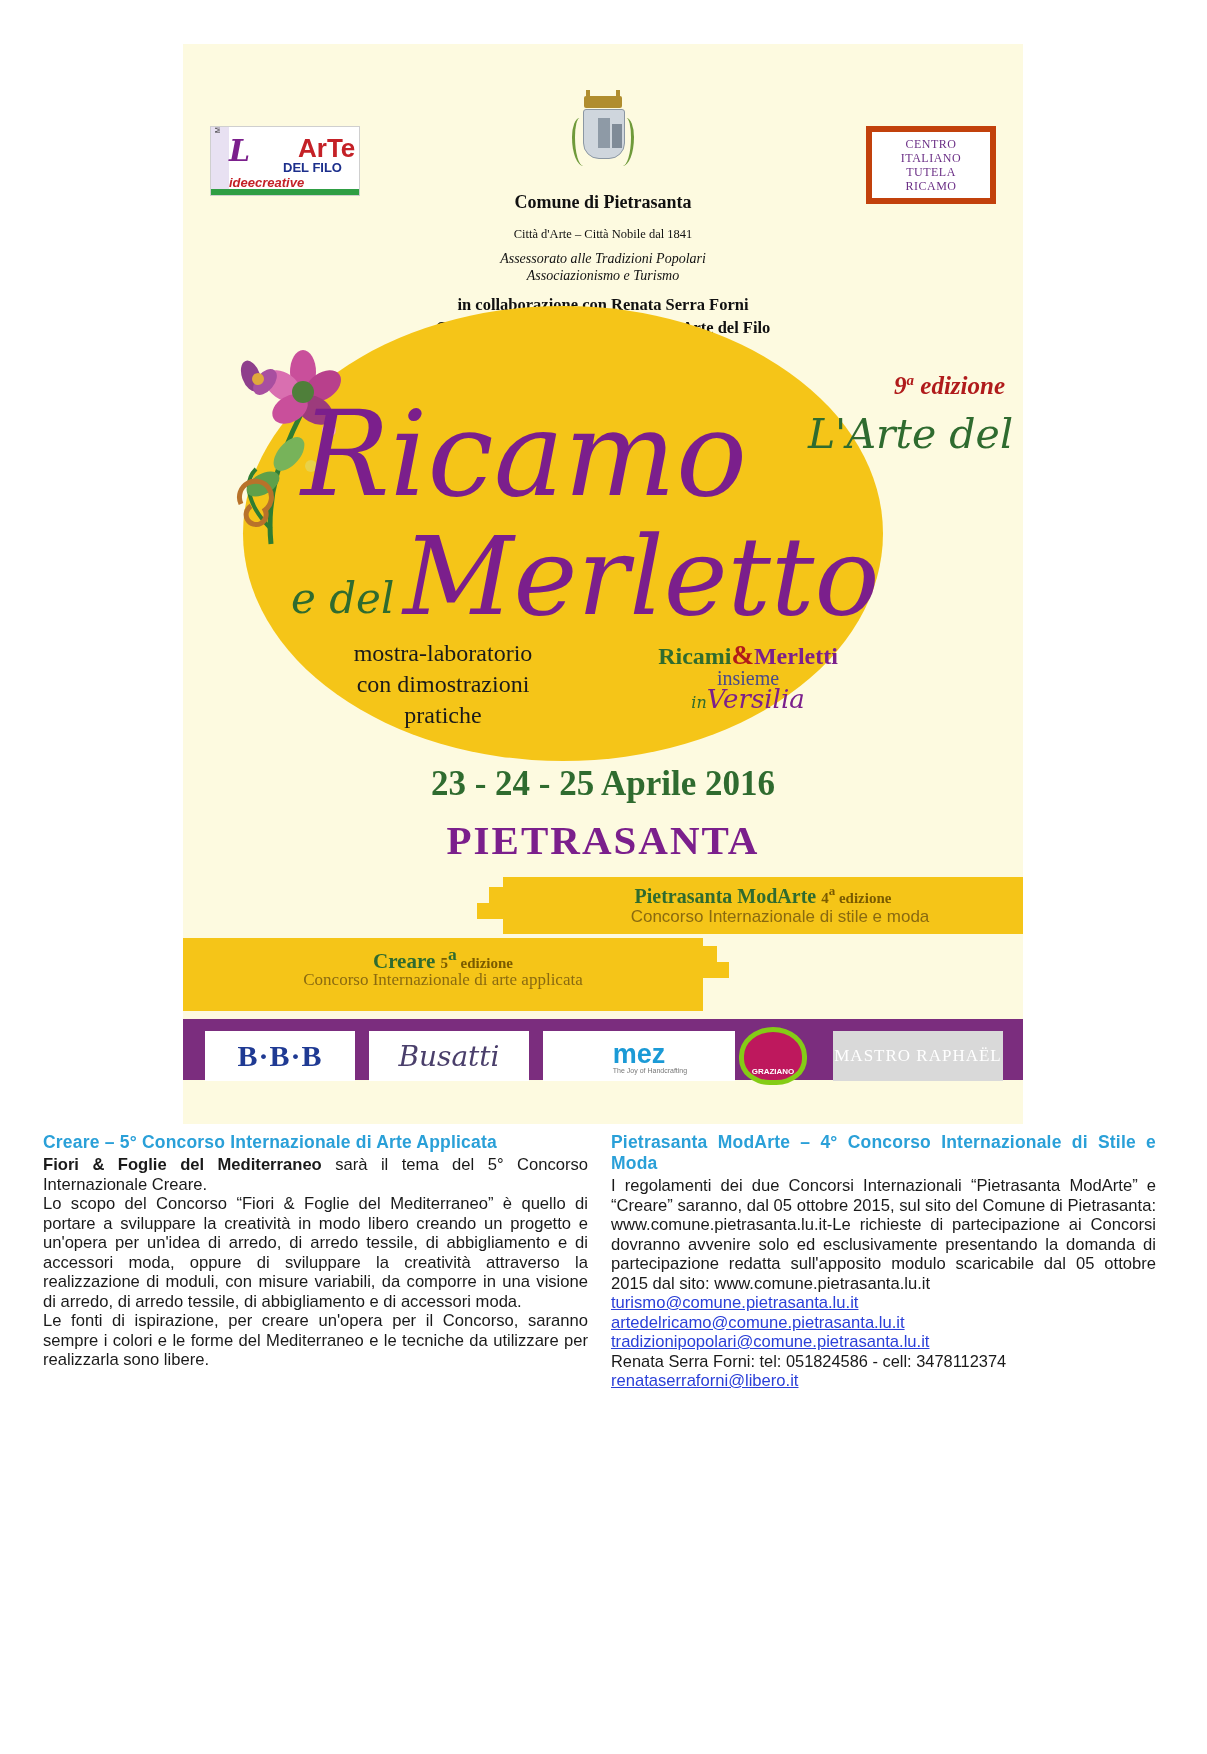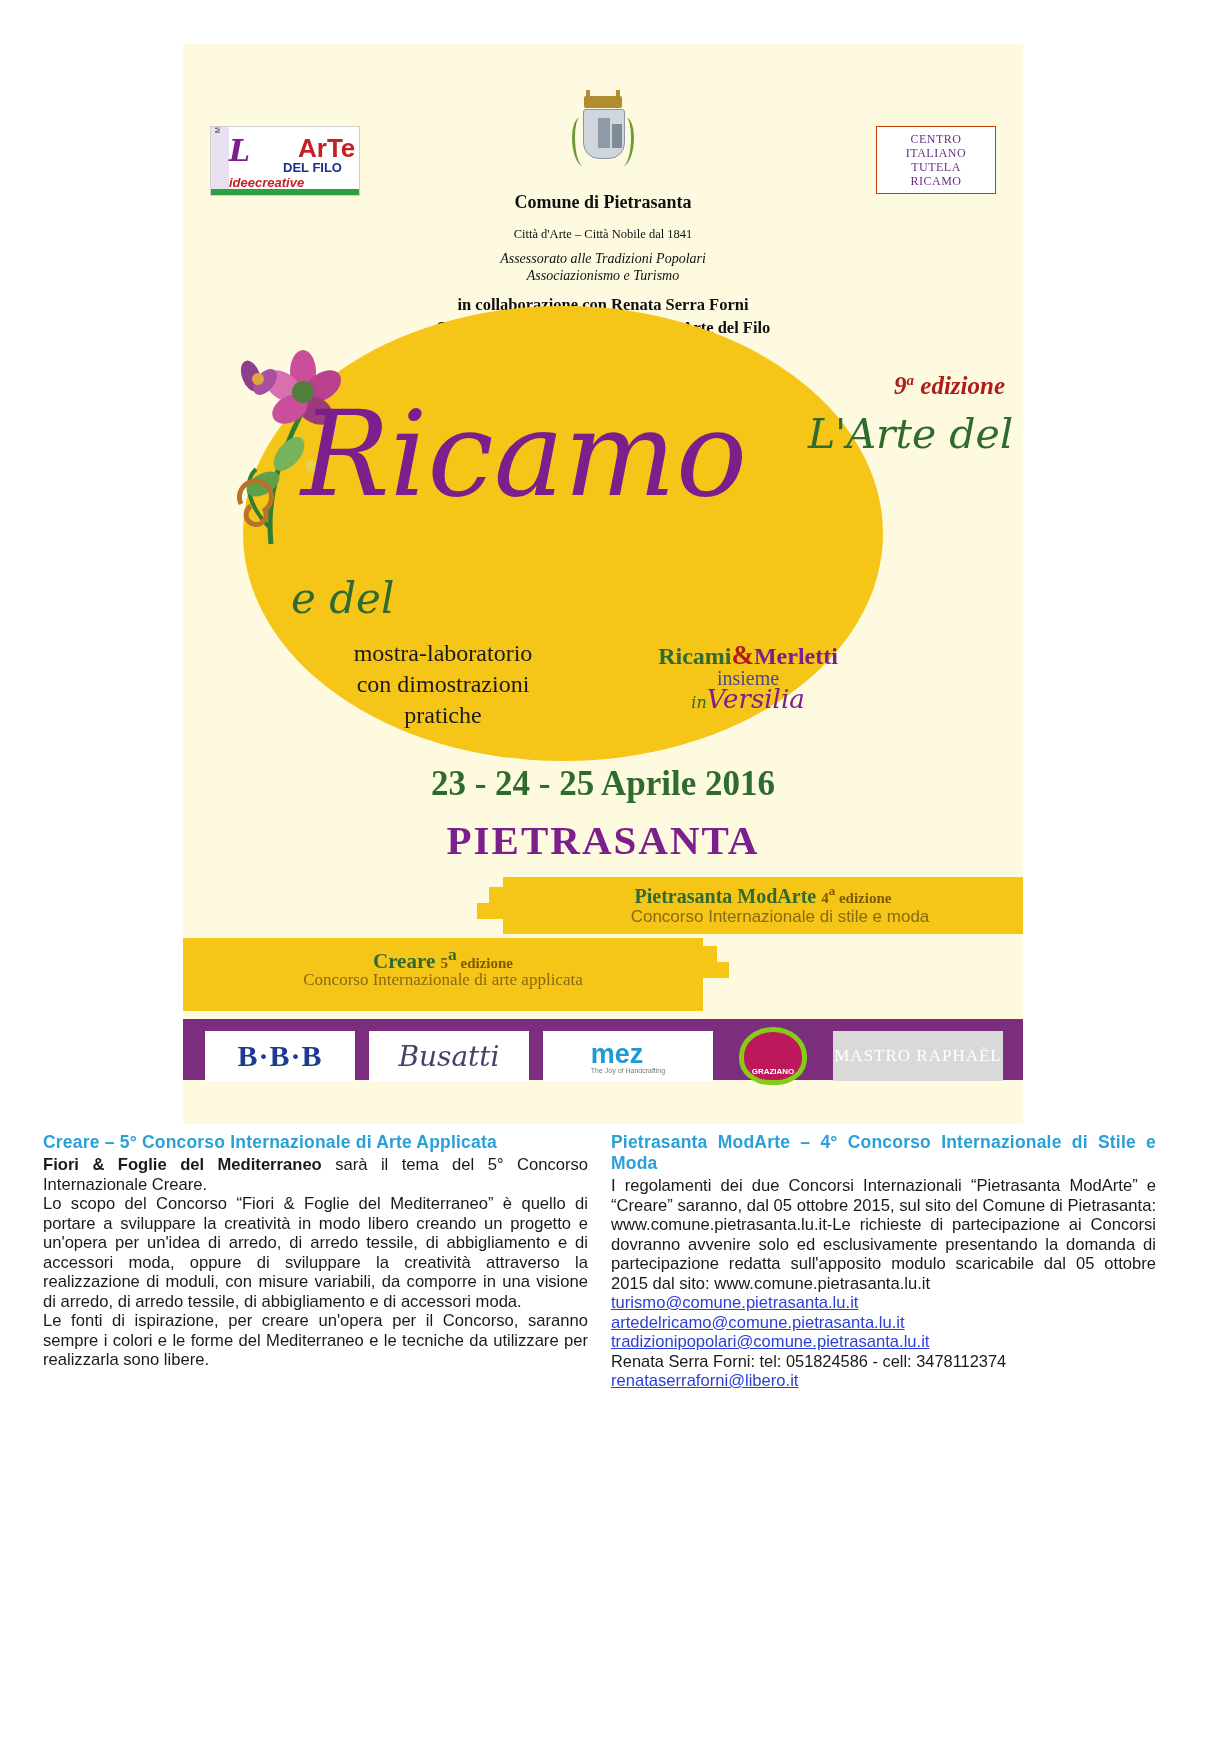--- a/index.html
+++ b/index.html
@@ -7,21 +7,21 @@
   .poster{position:absolute;left:183px;top:44px;width:840px;height:1080px;background:#fdfae0;}
   
   .logo-left{position:absolute;left:27px;top:82px;width:148px;height:68px;background:#ffffff;border:1px solid #cfcfcf;overflow:hidden;}
   .lf-bar{position:absolute;left:0;top:0;width:18px;height:68px;background:#e8e1f2;}
   .lf-green{position:absolute;left:0;bottom:0;width:148px;height:6px;background:#2f9e44;}
   .lf-mostra{position:absolute;left:3px;top:6px;font-size:7px;color:#333;transform:rotate(-90deg);transform-origin:left top;}
   .lf-script{position:absolute;left:18px;top:6px;font-family:"DejaVu Serif",serif;font-style:italic;font-weight:bold;font-size:30px;color:#7b1f8c;}
   .lf-arte{position:absolute;left:76px;top:6px;font-family:"Liberation Sans",sans-serif;font-weight:bold;font-size:26px;color:#c42127;margin-left:11px;}
   .lf-filo{position:absolute;left:72px;top:33px;font-weight:bold;font-size:13px;color:#1c2f8c;}
   .lf-idee{position:absolute;left:18px;top:48px;font-weight:bold;font-style:italic;font-size:13px;color:#c42127;}
-  .logo-right{position:absolute;right:27px;top:82px;width:118px;height:66px;background:#ffffff;border:1px solid #c2410c;}
+  .logo-right{position:absolute;right:27px;top:82px;width:118px;height:66px;background:#ffffff;border:6px solid #c2410c;}
   .logo-right div{text-align:center;font-family:"Liberation Serif",serif;font-size:12px;letter-spacing:0.5px;color:#6b2f86;line-height:14px;}
   .logo-right .lr-wrap{padding-top:5px;}
   .crest{position:absolute;left:50%;top:52px;transform:translateX(-50%);width:66px;height:92px;}
   .crest .crown{position:absolute;left:14px;top:0;width:38px;height:12px;background:#b08d2e;border-radius:2px;}
   .crest .crown:before{content:"";position:absolute;left:2px;top:-6px;width:4px;height:7px;background:#b08d2e;}
   .crest .crown:after{content:"";position:absolute;right:2px;top:-6px;width:4px;height:7px;background:#b08d2e;}
   .crest .shield{position:absolute;left:13px;top:13px;width:40px;height:48px;background:#cfd6dd;border:1px solid #8b97a3;border-radius:3px 3px 16px 16px;}
   .crest .tower{position:absolute;left:14px;top:8px;width:12px;height:30px;background:#8e9aa6;}
   .crest .tower2{position:absolute;left:28px;top:14px;width:10px;height:24px;background:#7f8b97;}
   .crest .wreath-l{position:absolute;left:2px;top:22px;width:16px;height:48px;border-left:3px solid #6f9a3a;border-radius:40% 0 0 60%;}
@@ -67,21 +67,21 @@
   .rb2 .t1{position:absolute;left:0;top:6px;width:520px;text-align:center;font-family:"Liberation Serif",serif;font-weight:bold;font-size:21px;color:#2f6b2f;}
   .rb2 .t1 .ed{font-size:15px;color:#7a5b00;}
   .rb2 .t2{position:absolute;left:0;top:32px;width:520px;text-align:center;font-family:"Liberation Serif",serif;font-size:17px;color:#8a6a10;}
   
   .sponsors{position:absolute;left:0;top:975px;width:840px;height:61px;background:#7b2d7e;}
   .sp{position:absolute;top:12px;height:50px;background:#fff;display:flex;align-items:center;justify-content:center;}
   .sp-bbb{left:22px;width:150px;}
   .sp-bbb .bbbt{font-family:"Liberation Serif",serif;font-weight:bold;font-size:30px;color:#1f3a93;letter-spacing:1px;}
   .sp-bus{left:186px;width:160px;}
   .sp-bus .bust{font-family:"DejaVu Serif",serif;font-style:italic;font-size:28px;color:#4a3f6b;}
-  .sp-mez{left:360px;width:170px;}
+  .sp-mez{left:360px;width:170px;padding-left:22px;}
   .sp-mez .mezt{font-family:"Liberation Sans",sans-serif;font-weight:bold;font-size:27px;color:#1b9ad6;}
   .sp-mez .mezs{font-size:7px;color:#777;display:block;text-align:center;margin-top:-3px;}
   .sp-gra{left:545px;width:90px;background:transparent;}
   .sp-gra .shieldg{width:58px;height:48px;background:#be185d;border:5px solid #84cc16;border-radius:50% 50% 45% 45%;position:relative;}
   .sp-gra .grt{position:absolute;left:0;bottom:4px;width:58px;text-align:center;font-size:8px;font-weight:bold;color:#fff;}
   .sp-mas{left:650px;width:170px;background:#d9d9d9;}
   .sp-mas .mat{font-family:"Liberation Serif",serif;font-size:17px;color:#ffffff;letter-spacing:1px;}
   
   .cols{position:absolute;left:43px;top:1132px;width:1120px;}
   .col{width:545px;position:absolute;top:0;font-size:16.6px;line-height:19.5px;color:#1a1a1a;text-align:justify;}
@@ -162,20 +162,21 @@
       <circle cx="100" cy="132" r="6" fill="#e8d24a"></circle>
     </svg>
   </div>
 
   <div class="ed9">
     <span>9</span><sup>a</sup><span> edizione</span>
   </div>
   <div class="arte-del">L'Arte del</div>
   <div class="ricamo">Ricamo</div>
   <div class="edel">e del</div>
+  <div class="merletto">Merletto</div>
 
   <div class="mostra">
     <div>mostra-laboratorio</div>
     <div>con dimostrazioni</div>
     <div>pratiche</div>
   </div>
 
   <div class="rm">
     <div class="r1">
       <span>Ricami</span><span class="amp">&amp;</span><span class="merl">Merletti</span>

